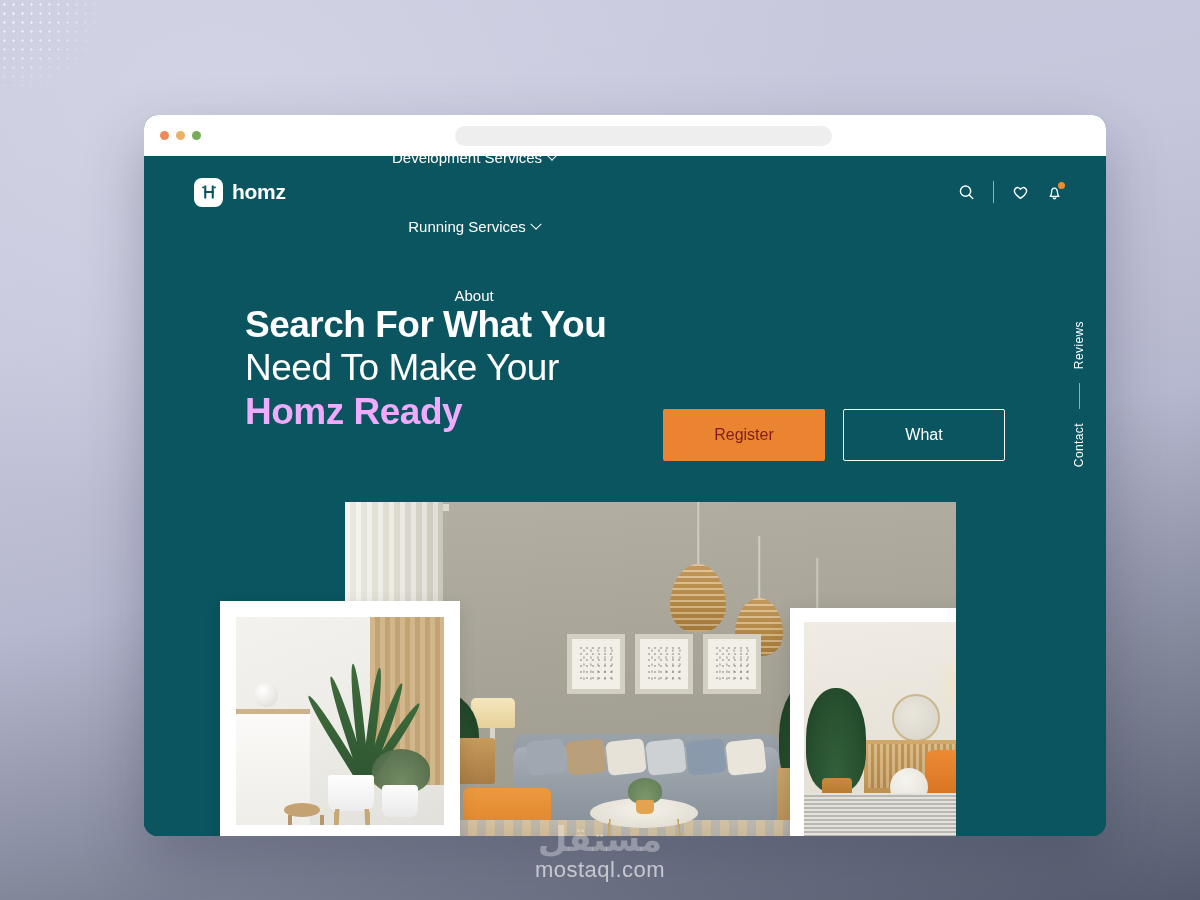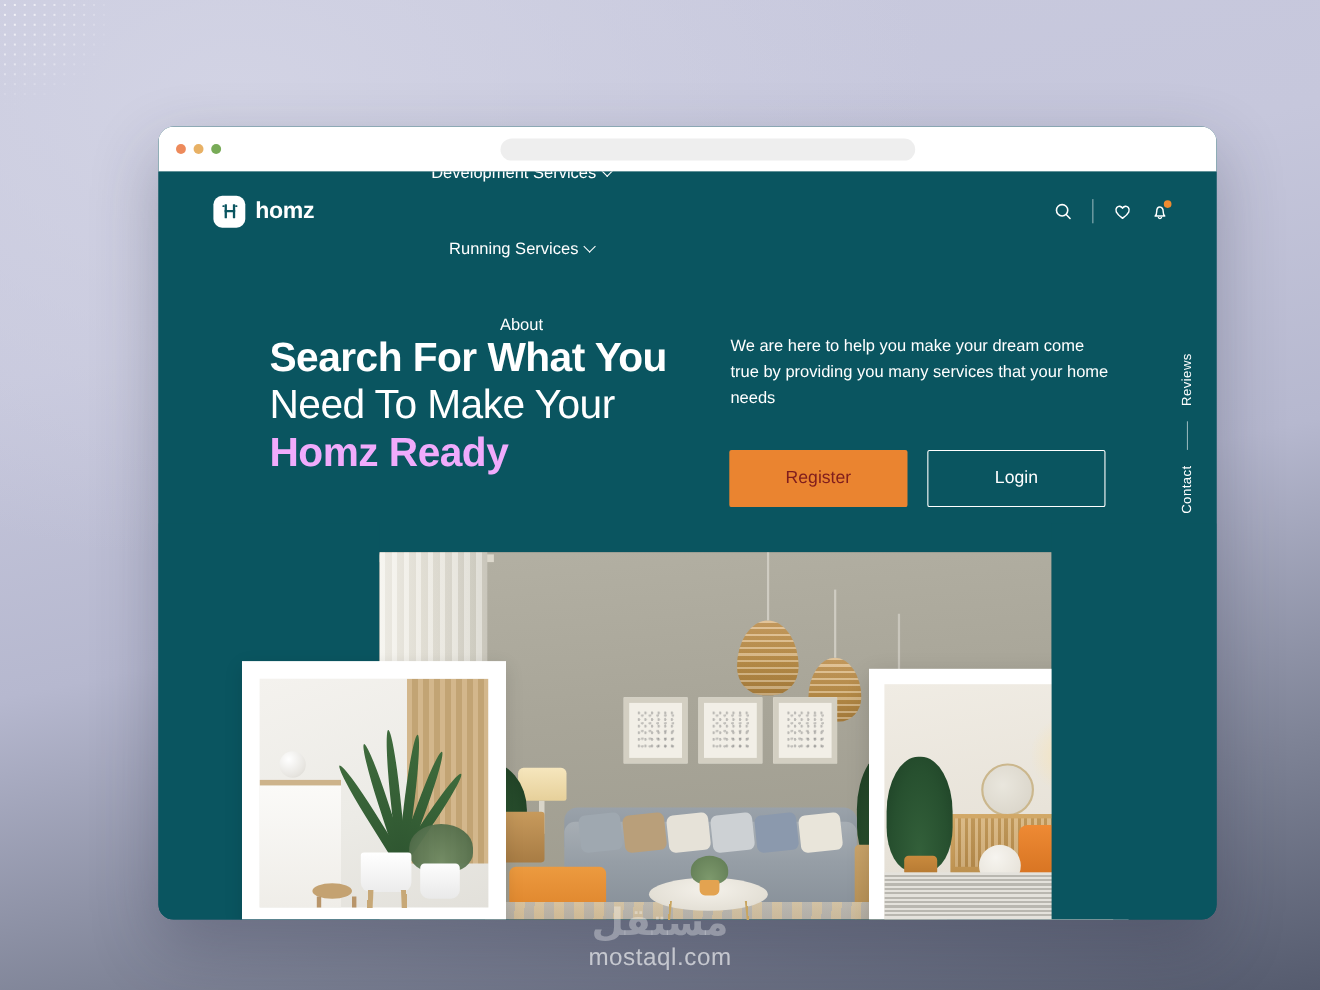--- a/index.html
+++ b/index.html
@@ -589,25 +589,24 @@
           </span>
         </div>
       </div>
 
       <div id="hero-heading">
         <span class="hl l1">Search For What You</span>
         <span class="hl l2">Need To Make Your</span>
         <span class="hl l3">Homz Ready</span>
       </div>
 
-      <p id="hero-copy">We are here to help you make your dream come true by providing you many services that your home needs</p>
 
       <div id="hero-actions">
         <button class="btn" id="btn-register">Register</button>
-        <button class="btn" id="btn-login">Login</button>
+        <button class="btn" id="btn-login">What</button>
       </div>
 
       <div id="rail">
         <span class="rail-text">Reviews</span>
         <span class="rail-line"></span>
         <span class="rail-text">Contact</span>
         <span class="rail-line"></span>
         <span class="rail-text">info@homzready.com</span>
         <span>
           <svg width="15" height="15" viewBox="0 0 16 16" aria-hidden="true">

